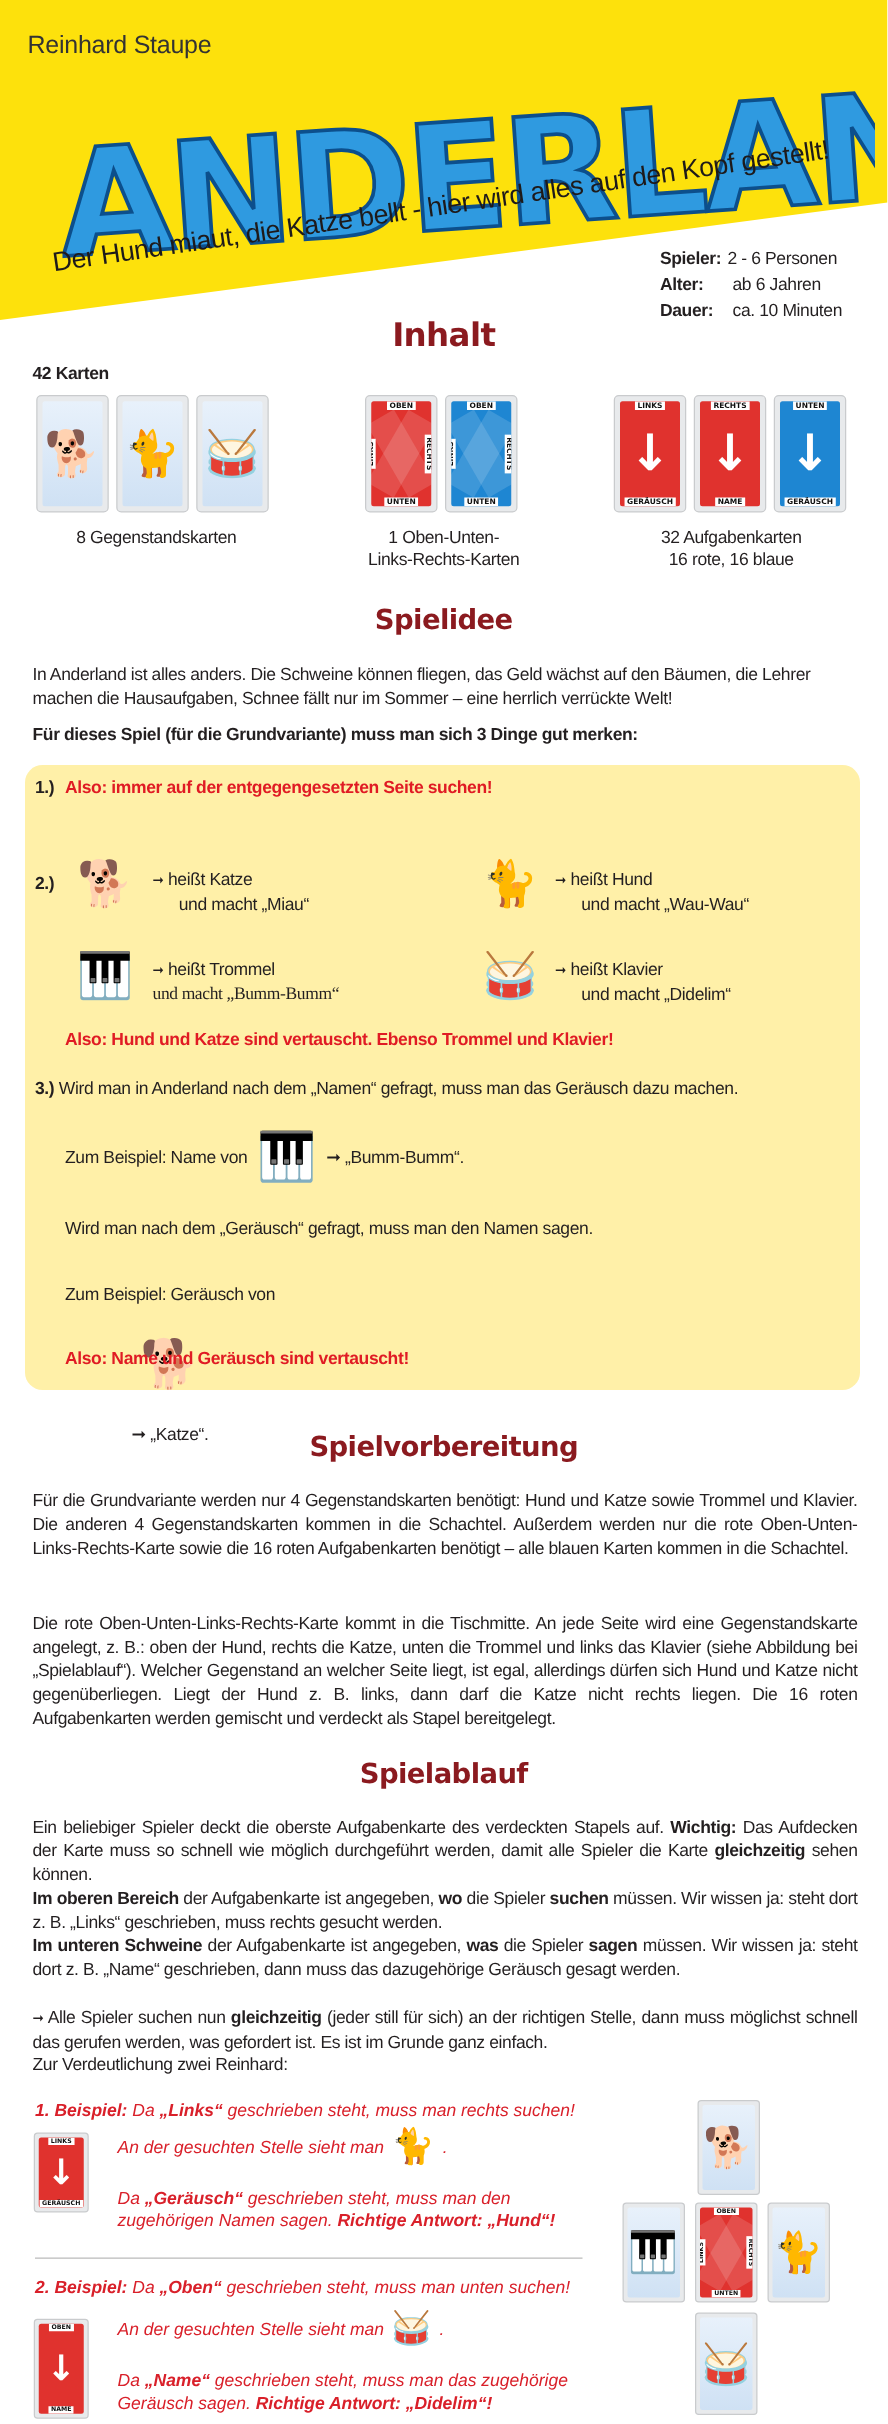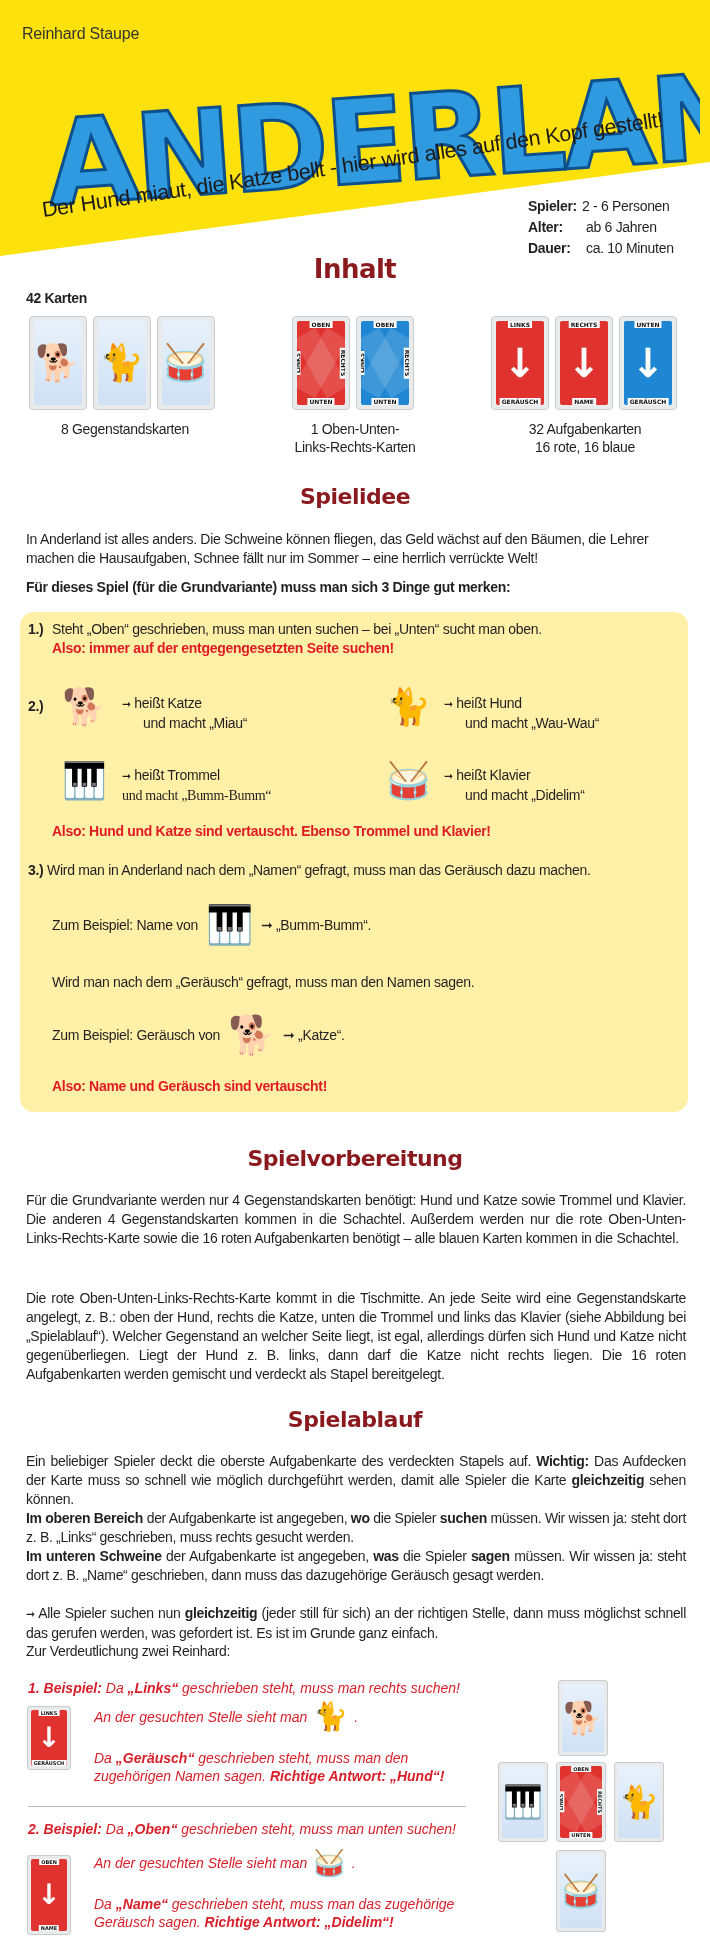--- a/index.html
+++ b/index.html
@@ -3,21 +3,21 @@
 <meta charset="utf-8">
 <style>
   * { box-sizing: border-box; margin: 0; padding: 0; }
   html, body { width: 710px; background: #ffffff; }
   body { position: relative; height: 1939px; overflow: hidden; font-family: "Liberation Sans Narrow", "Liberation Sans", sans-serif; color: #231f20; }
   .abs { position: absolute; }
   .narrow { font-family: "Liberation Sans", sans-serif; font-stretch: condensed; letter-spacing: -0.3px; }
 
   
   .banner { position: absolute; left: 0; top: 0; width: 710px; height: 260px; }
-  .author { position: absolute; left: 22px; top: 25px; font-size: 16px; color: #333; letter-spacing: -0.2px; }
+  .author { position: absolute; left: 22px; top: 25px; font-size: 20px; color: #333; letter-spacing: -0.2px; }
   .logo { position: absolute; left: 50px; top: 55px; width: 650px; height: 170px; }
   .logo-text { font-family: "DejaVu Sans", sans-serif; font-weight: bold; font-size: 118px; fill: #2f9ae0; stroke: #0c4f8c; stroke-width: 3px; letter-spacing: -3px; }
   .tagline { position: absolute; left: 44px; top: 198px; font-size: 21.5px; color: #1e1a1a; transform-origin: left bottom; transform: rotate(-8.3deg); white-space: nowrap; letter-spacing: -0.4px; }
 
   .info { position: absolute; left: 528px; top: 196px; font-size: 14px; line-height: 21px; }
   .info-row { display: flex; }
   .info-label { font-weight: bold; width: 58px; }
   .info-row:first-child .info-label { width: auto; margin-right: 5px; }
 
   h2.sec { position: absolute; left: 0; width: 710px; text-align: center; font-family: "DejaVu Sans", sans-serif; font-weight: bold; color: #8b1a1f; letter-spacing: -0.5px; }
@@ -152,21 +152,20 @@
 
 <h2 class="sec" style="top:484px;font-size:22px;">Spielidee</h2>
 <div class="para narrow" style="top:530px;text-align:left;">In Anderland ist alles anders. Die Schweine können fliegen, das Geld wächst auf den Bäumen, die Lehrer machen die Hausaufgaben, Schnee fällt nur im Sommer – eine herrlich verrückte Welt!</div>
 <div class="para narrow bold" style="top:578px;">Für dieses Spiel (für die Grundvariante) muss man sich 3 Dinge gut merken:</div>
 
 <div class="yellow-box"></div>
 
 <div class="abs narrow" style="left:28px;top:620px;font-size:14px;line-height:19px;">
   <span class="num abs" style="left:0;top:0;">1.)</span>
   <div style="margin-left:24px;">
-    <div>Steht „Oben“ geschrieben, muss man unten suchen – bei „Unten“ sucht man oben.</div>
     <div class="red-txt bold">Also: immer auf der entgegengesetzten Seite suchen!</div>
   </div>
 </div>
 
 <span class="abs num narrow" style="left:28px;top:698px;font-size:14px;">2.)</span>
 
 <div class="abs emoji" style="left:62px;top:686px;font-size:36px;">🐕</div>
 <div class="abs narrow" style="left:122px;top:694px;font-size:14px;line-height:19px;">
   <div><span class="arr">➞</span> <span>heißt Katze</span></div>
   <div style="margin-left:21px;">und macht „Miau“</div>
@@ -195,21 +194,21 @@
 <div class="abs narrow" style="left:28px;top:862px;font-size:14px;">
   <span class="num">3.)</span>
   <span>Wird man in Anderland nach dem „Namen“ gefragt, muss man das Geräusch dazu machen.</span>
 </div>
 <div class="abs narrow" style="left:52px;top:900px;font-size:14px;line-height:50px;display:flex;align-items:center;gap:8px;">
   <span>Zum Beispiel: Name von</span>
   <span class="pic emoji" style="font-size:38px;">🎹</span>
   <span>➞ „Bumm-Bumm“.</span>
 </div>
 <div class="abs narrow" style="left:52px;top:974px;font-size:14px;">Wird man nach dem „Geräusch“ gefragt, muss man den Namen sagen.</div>
-<div class="abs narrow" style="left:52px;top:1006px;font-size:14px;line-height:58px;display:flex;align-items:center;gap:8px;">
+<div class="abs narrow" style="left:52px;top:1006px;font-size:14px;line-height:58px;display:flex;align-items:center;gap:8px;flex-direction:column;">
   <span>Zum Beispiel: Geräusch von</span>
   <span class="pic emoji" style="font-size:38px;">🐕</span>
   <span>➞ „Katze“.</span>
 </div>
 <div class="abs narrow red-txt bold" style="left:52px;top:1078px;font-size:14px;">Also: Name und Geräusch sind vertauscht!</div>
 
 <h2 class="sec" style="top:1146px;font-size:22px;">Spielvorbereitung</h2>
 <div class="para narrow" style="top:1191px;">Für die Grundvariante werden nur 4 Gegenstandskarten benötigt: Hund und Katze sowie Trommel und Klavier. Die anderen 4 Gegenstandskarten kommen in die Schachtel. Außerdem werden nur die rote Oben-Unten-Links-Rechts-Karte sowie die 16 roten Aufgabenkarten benötigt – alle blauen Karten kommen in die Schachtel.</div>
 <div class="para narrow" style="top:1289px;">Die rote Oben-Unten-Links-Rechts-Karte kommt in die Tischmitte. An jede Seite wird eine Gegenstandskarte angelegt, z. B.: oben der Hund, rechts die Katze, unten die Trommel und links das Klavier (siehe Abbildung bei „Spielablauf“). Welcher Gegenstand an welcher Seite liegt, ist egal, allerdings dürfen sich Hund und Katze nicht gegenüberliegen. Liegt der Hund z. B. links, dann darf die Katze nicht rechts liegen. Die 16 roten Aufgabenkarten werden gemischt und verdeckt als Stapel bereitgelegt.</div>
 

